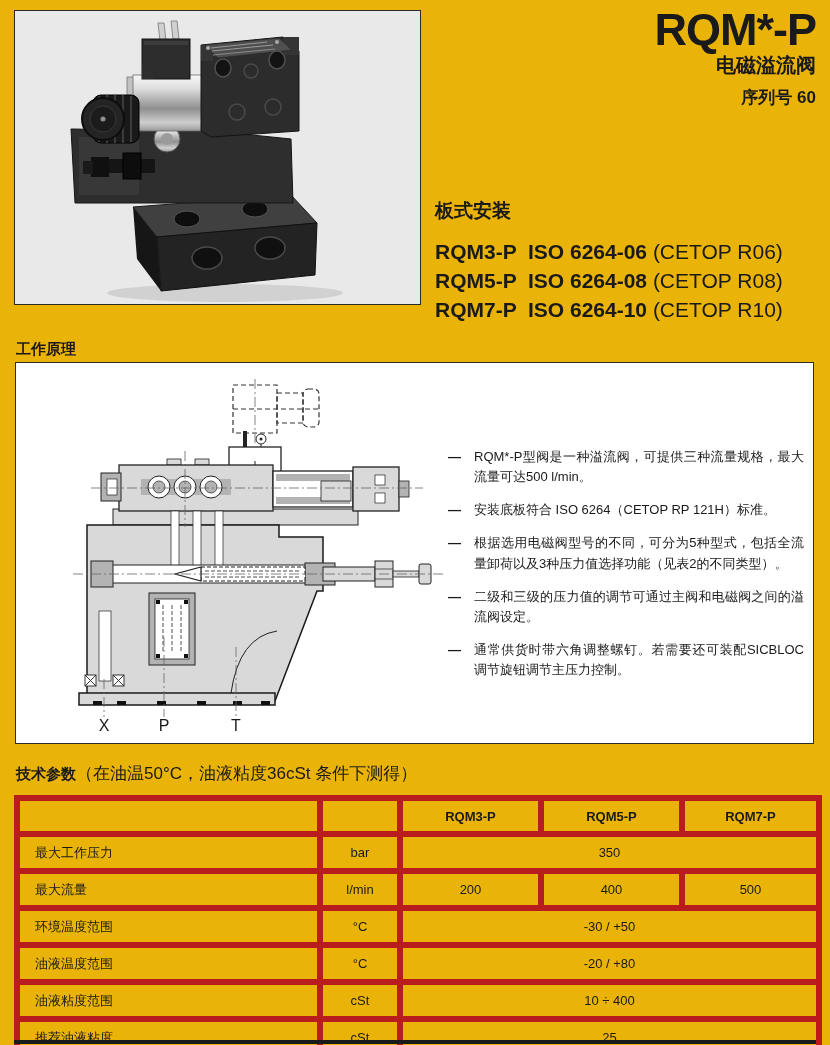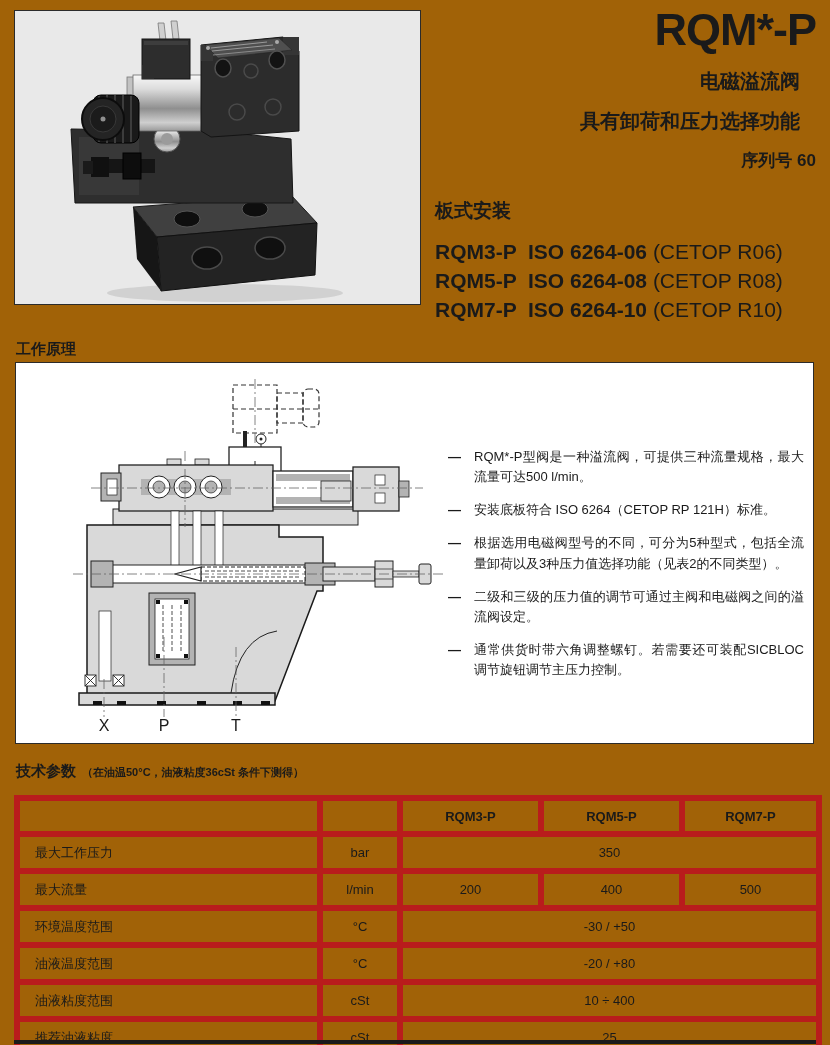--- a/index.html
+++ b/index.html
@@ -1,27 +1,27 @@
 <!DOCTYPE html>
 <html><head>
 <meta charset="utf-8">
 <style>
   html,body{margin:0;padding:0;background:#fff;}
-  #page{position:relative;width:830px;height:1045px;background:#a16207;overflow:hidden;
+  #page{position:relative;width:830px;height:1045px;background:#eab308;overflow:hidden;
         font-family:"Liberation Sans","DejaVu Sans",sans-serif;color:#1a1a1a;}
 
   
   .photo-frame{position:absolute;left:14px;top:10px;width:407px;height:295px;
                border:1px solid #2b2b2b;background:#fff;box-sizing:border-box;}
   .photo-frame svg{display:block;width:100%;height:100%;}
 
   
   .title-block{position:absolute;top:6px;right:14px;text-align:right;}
   .main-title{font-size:45px;font-weight:bold;line-height:1.05;letter-spacing:-1px;margin:0;}
-  .sub-title{font-size:20px;font-weight:bold;line-height:24px;margin:16px;}
+  .sub-title{font-size:20px;font-weight:bold;line-height:24px;margin:0;}
   .series-no{font-size:17px;font-weight:bold;margin-top:9px;}
 
   
   .mounting{position:absolute;left:435px;top:198px;}
   .mounting-heading{font-size:19px;font-weight:bold;margin:0 0 13px 0;}
   .model-line{font-size:21px;line-height:29px;white-space:pre;}
   .model-bold{font-weight:bold;}
   .model-normal{font-weight:normal;}
 
   
@@ -30,21 +30,21 @@
           border:1px solid #2b2b2b;box-sizing:border-box;background:#fff;}
   .wp-box svg.diagram{position:absolute;left:55px;top:16px;}
   .bullets{position:absolute;left:432px;top:84px;width:356px;margin:0;padding:0;list-style:none;}
   .bullets li{position:relative;padding-left:26px;margin-bottom:13px;font-size:13px;
               line-height:1.55;text-align:justify;}
   .bullets li .dash{position:absolute;left:0;top:0;font-weight:bold;}
 
   
   .tp-heading{position:absolute;left:16px;top:762px;}
   .tp-title{font-size:15px;font-weight:bold;}
-  .tp-note{font-size:11px;font-weight:bold;margin-left:6px;}
+  .tp-note{font-size:17px;font-weight:normal;margin-left:0;}
   table.tp{position:absolute;left:14px;top:795px;width:802px;border-collapse:collapse;
            table-layout:fixed;font-size:13px;}
   table.tp th,table.tp td{border:6px solid #b91c1c;padding:0;height:31px;
                           text-align:center;vertical-align:middle;overflow:hidden;}
   table.tp th{height:30px;font-weight:bold;}
   table.tp td.lbl{text-align:left;padding-left:15px;}
   table.tp{border:2px solid #1a1a1a;}
 
   .bottom-rule{position:absolute;left:14px;top:1040px;width:802px;height:4px;background:#1a1a1a;}
 </style>
@@ -118,21 +118,20 @@
       <line x1="116" y1="85" x2="116" y2="131" stroke="#3c3c3c" stroke-width="2"></line>
       <circle cx="88" cy="108" r="21" fill="#242424" stroke="#0c0c0c" stroke-width="2"></circle>
       <circle cx="88" cy="108" r="13" fill="#1b1b1b" stroke="#383838"></circle>
       <circle cx="88" cy="108" r="2.5" fill="#909090"></circle>
     </svg>
   </div>
 
   <div class="title-block">
     <div class="main-title">RQM*-P</div>
     <div class="sub-title">电磁溢流阀</div>
-    <div class="sub-title">具有卸荷和压力选择功能</div>
     <div class="series-no">序列号 60</div>
   </div>
 
   <div class="mounting">
     <div class="mounting-heading">板式安装</div>
     <div class="model-line"><span class="model-bold">RQM3-P  ISO 6264-06</span><span class="model-normal"> (CETOP R06)</span></div>
     <div class="model-line"><span class="model-bold">RQM5-P  ISO 6264-08</span><span class="model-normal"> (CETOP R08)</span></div>
     <div class="model-line"><span class="model-bold">RQM7-P  ISO 6264-10</span><span class="model-normal"> (CETOP R10)</span></div>
   </div>
 

